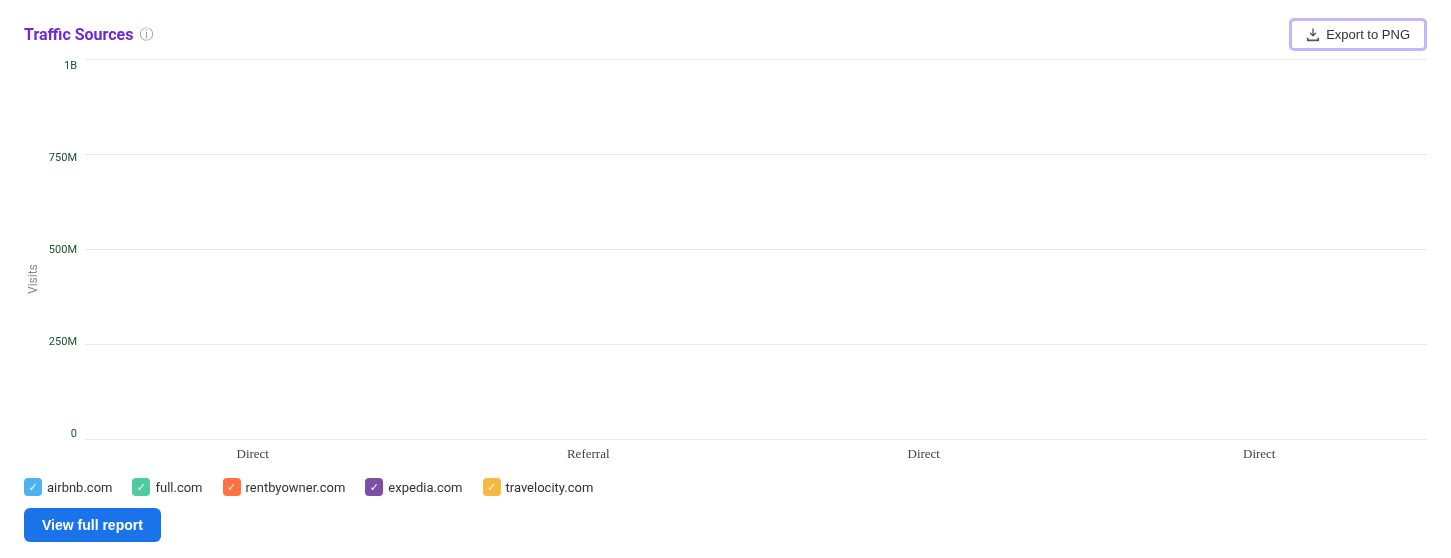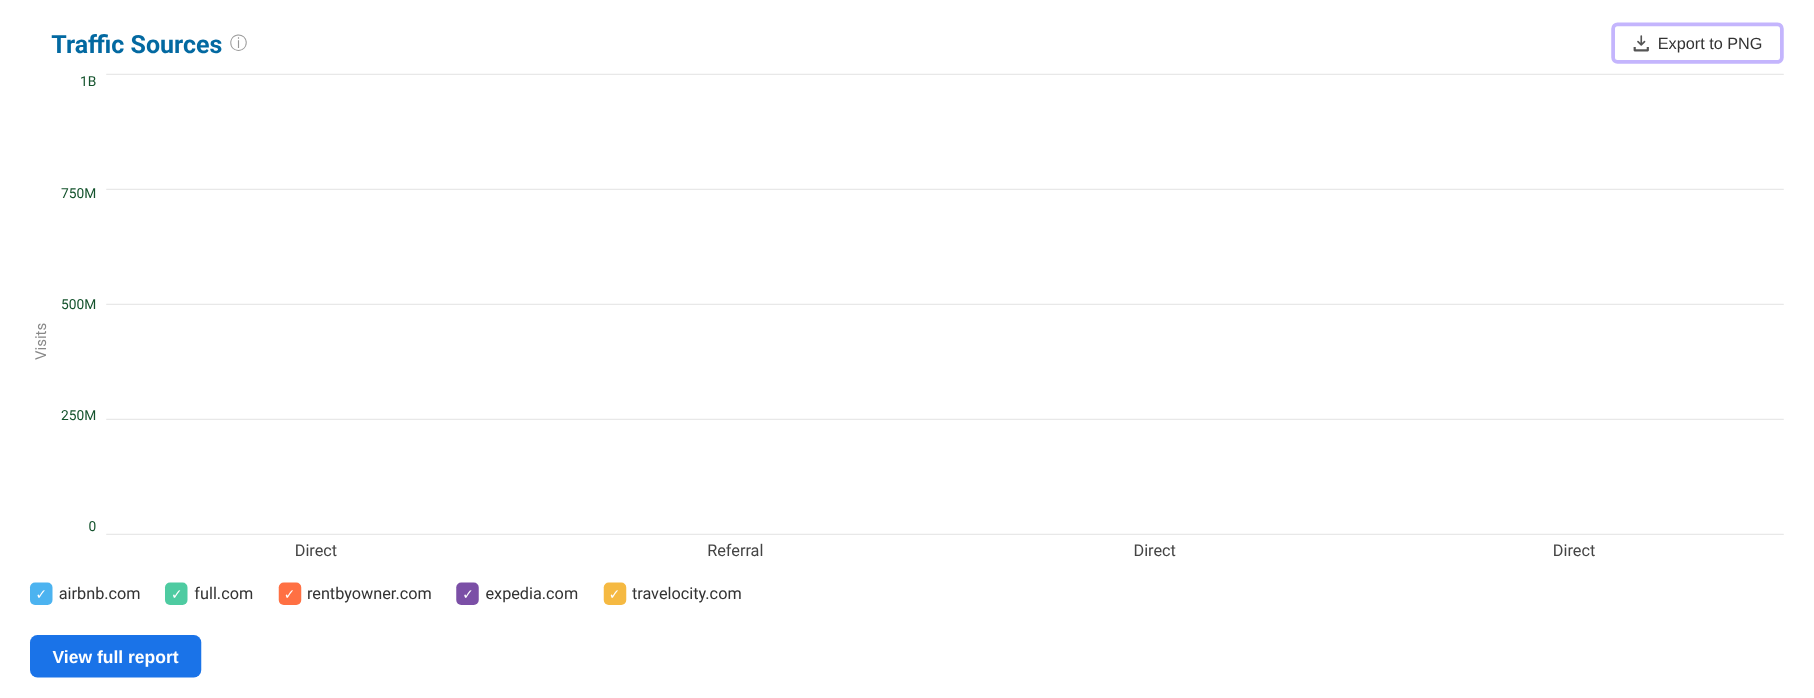--- a/index.html
+++ b/index.html
@@ -23,24 +23,23 @@
       align-items: center;
       justify-content: space-between;
       margin-bottom: 8px;
     }
     .title-group {
       display: flex;
       align-items: center;
       gap: 6px;
     }
     .title {
-      font-size: 20px;
+      font-size: 16px;
       font-weight: 700;
-      color: #0369a1;
-      margin-left: 17px;
+      color: #6d28d9;
     }
     .info-icon {
       color: #999;
       font-size: 14px;
       cursor: pointer;
     }
     .export-btn {
       display: flex;
       align-items: center;
       gap: 6px;
@@ -85,20 +84,21 @@
     }
     .y-label {
       font-size: 11px;
       color: #14532d;
     }
     .chart-body {
       flex: 1;
       display: flex;
       flex-direction: column;
       position: relative;
+      font-family: Liberation Serif, serif;
     }
     .grid-lines {
       position: absolute;
       top: 0;
       left: 0;
       right: 0;
       bottom: 30px;
       display: flex;
       flex-direction: column;
       justify-content: space-between;
@@ -172,21 +172,21 @@
       width: 18px;
       height: 18px;
       border-radius: 4px;
       display: flex;
       align-items: center;
       justify-content: center;
       color: #fff;
       font-size: 11px;
     }
     .view-btn {
-      margin-top: 24px;
+      margin-top: 12px;
       background: #1a73e8;
       color: #fff;
       border: none;
       border-radius: 6px;
       padding: 9px 18px;
       font-size: 14px;
       font-weight: 600;
       cursor: pointer;
       width: fit-content;
     }

